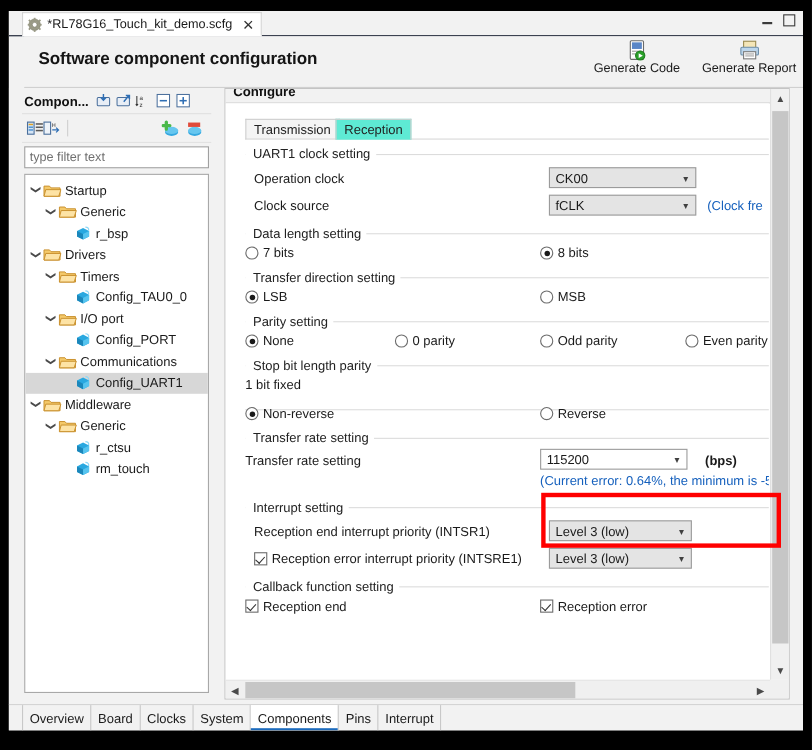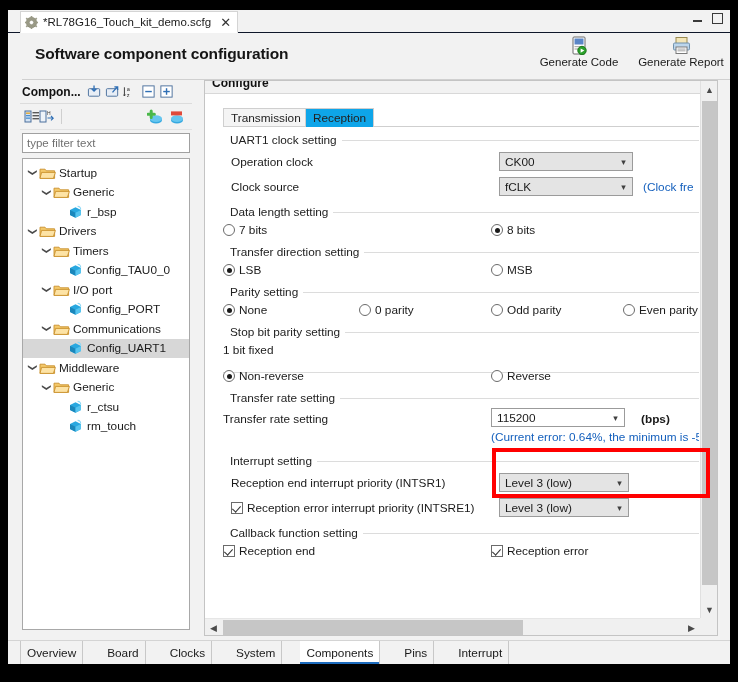--- a/index.html
+++ b/index.html
@@ -208,21 +208,21 @@
     height: 19px;
     padding: 0 7px;
     font-size: 11.8px;
     display: flex; align-items: center;
     border: 1px solid #cfcfcf;
     border-bottom: none;
     background: #f4f4f4;
     color: #222;
     white-space: nowrap;
   }
-  .tab.active { background: #0ea5e9; font-weight: normal; z-index: 2; }
+  .tab.active { background: #5eead4; font-weight: normal; z-index: 2; }
   .tabs-underline {
     position: absolute; left: 18px; right: 0; top: 32px; height: 1px;
     background: #cfcfcf;
   }
 
   .panel {
     position: absolute;
     left: 18px; top: 33px;
     right: 0; bottom: 0;
     background: #ffffff;
@@ -354,21 +354,20 @@
 
   
   .bottombar {
     position: absolute;
     left: 0; bottom: 0;
     width: 722px; height: 24px;
     background: #f2f2f2;
     border-top: 1px solid #d4d4d4;
     display: flex; align-items: stretch;
     padding-left: 12px;
-    gap: 18px;
   }
   .btab {
     display: flex; align-items: center;
     padding: 0 6px;
     font-size: 11.8px; color: #1a1a1a;
     border-right: 1px solid #c8c8c8;
     position: relative;
     white-space: nowrap;
   }
   .btab:first-child { border-left: 1px solid #c8c8c8; }
@@ -777,21 +776,21 @@
               </span>
               <span class="opt" style="left:400px; top:4px;">
                 <span class="radio"></span>
                 <span>Even parity</span>
               </span>
             </div>
           </div>
 
           <div class="grp" style="margin-top:2px;">
             <div class="grp-line"></div>
-            <span class="grp-title">Stop bit parity setting</span>
+            <span class="grp-title">Stop bit length parity</span>
             <div class="grp-body" style="height:24px;">
               <span class="lbl" style="position:absolute; left:0px; top:4px;">1 bit fixed</span>
             </div>
           </div>
 
           <div class="grp" style="margin-top:2px;">
             <div class="grp-line"></div>
             <div class="grp-body" style="height:24px;">
               <span class="opt" style="left:0px; top:4px;">
                 <span class="radio on"></span>

